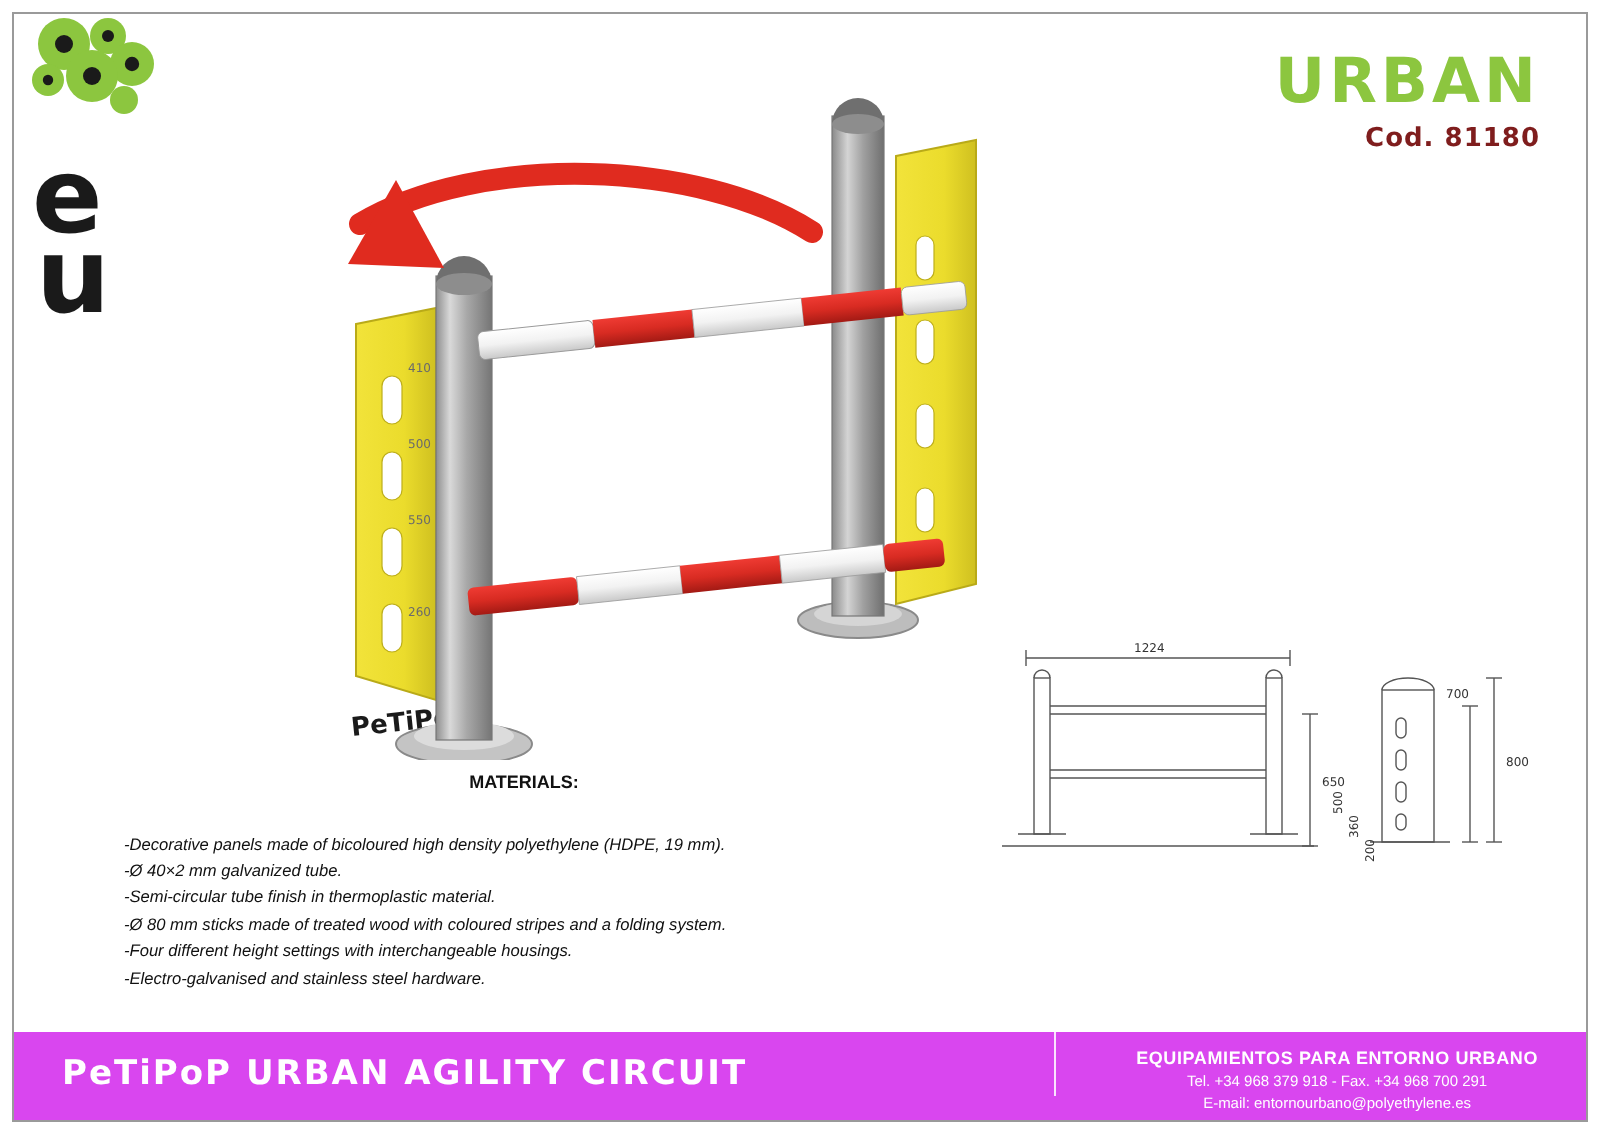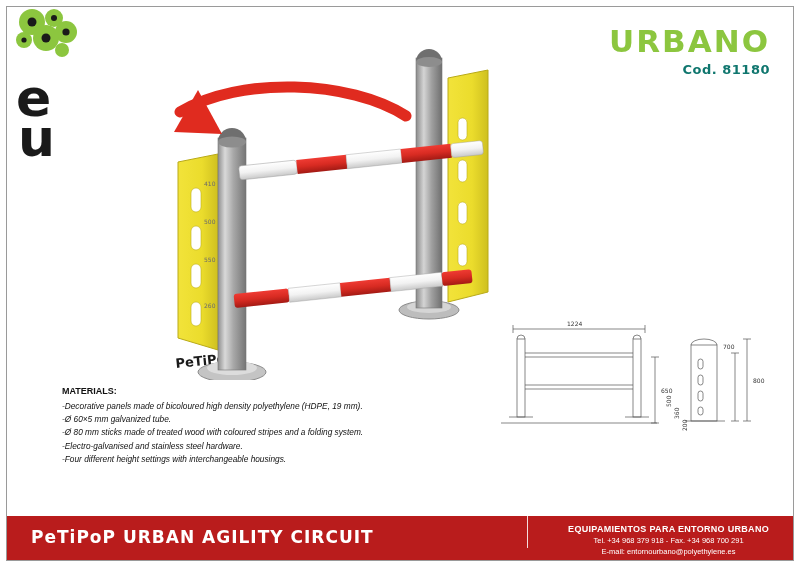--- a/index.html
+++ b/index.html
@@ -44,21 +44,21 @@
     font-weight: bold;
     font-size: 31px;
     letter-spacing: 2px;
     color: #8cc63f;
     line-height: 1;
   }
   .title-code {
     font-family: "DejaVu Sans", sans-serif;
     font-weight: bold;
     font-size: 13px;
-    color: #0f766e;
+    color: #7f1d1d;
     margin-top: 5px;
     letter-spacing: 0.5px;
   }
 
   
   .illustration {
     position: absolute;
     left: 70px; top: 20px;
     width: 440px; height: 360px;
   }
@@ -68,37 +68,38 @@
     position: absolute;
     left: 62px; top: 384px;
     width: 400px;
     font-size: 8.3px;
     color: #111;
     line-height: 1.62;
   }
   .materials .mat-title {
     font-weight: bold;
     font-size: 9px;
-    margin-bottom: 1px;
+    margin-bottom: 17px;
+    text-align: center;
   }
   .materials .mat-line { white-space: nowrap; font-style: italic; }
 
   
   .tech-drawings {
     position: absolute;
     left: 495px; top: 315px;
     width: 275px; height: 140px;
   }
 
   
   .footer-bar {
     position: absolute;
     left: 7px; bottom: 7px;
     width: 786px; height: 44px;
-    background: #b91c1c;
+    background: #d946ef;
   }
   .footer-left {
     position: absolute;
     left: 24px; top: 11px;
     font-family: "DejaVu Sans", sans-serif;
     font-weight: bold;
     font-size: 17px;
     color: #ffffff;
     letter-spacing: 1px;
   }
@@ -146,21 +147,21 @@
         <circle cx="56" cy="24" r="3.6"></circle>
         <circle cx="36" cy="30" r="4.5"></circle>
         <circle cx="14" cy="32" r="2.6"></circle>
       </g>
       <text x="6" y="108" font-family="DejaVu Sans, sans-serif" font-size="52" font-weight="bold" fill="#1a1a1a">e</text>
       <text x="8" y="148" font-family="DejaVu Sans, sans-serif" font-size="52" font-weight="bold" fill="#1a1a1a">u</text>
     </svg>
   </div>
 
   <div class="title-block">
-    <div class="title-main">URBANO</div>
+    <div class="title-main">URBAN</div>
     <div class="title-code">Cod. 81180</div>
   </div>
 
   <div class="illustration">
     <svg width="440" height="360" viewBox="0 0 440 360">
       <defs>
         <linearGradient id="postGrad" x1="0" y1="0" x2="1" y2="0">
           <stop offset="0%" stop-color="#8e8e8e"></stop>
           <stop offset="25%" stop-color="#d9d9d9"></stop>
           <stop offset="55%" stop-color="#a8a8a8"></stop>
@@ -255,24 +256,25 @@
       <g>
         <path d="M110 92 C 170 56, 280 60, 336 96" fill="none" stroke="#e02b1f" stroke-width="11" stroke-linecap="round"></path>
         <path d="M128 70 L104 112 L152 114 Z" fill="#e02b1f"></path>
       </g>
     </svg>
   </div>
 
   <div class="materials">
     <div class="mat-title">MATERIALS:</div>
     <div class="mat-line">-Decorative panels made of bicoloured high density polyethylene (HDPE, 19 mm).</div>
-    <div class="mat-line">-Ø 60×5 mm galvanized tube.</div>
+    <div class="mat-line">-Ø 40×2 mm galvanized tube.</div>
+    <div class="mat-line">-Semi-circular tube finish in thermoplastic material.</div>
     <div class="mat-line">-Ø 80 mm sticks made of treated wood with coloured stripes and a folding system.</div>
+    <div class="mat-line">-Four different height settings with interchangeable housings.</div>
     <div class="mat-line">-Electro-galvanised and stainless steel hardware.</div>
-    <div class="mat-line">-Four different height settings with interchangeable housings.</div>
   </div>
 
   <div class="tech-drawings">
     <svg width="275" height="140" viewBox="0 0 275 140">
       <g stroke="#555" fill="none" stroke-width="0.7">
 
         <g>
 
           <line x1="18" y1="14" x2="150" y2="14"></line>
           <line x1="18" y1="10" x2="18" y2="18"></line>

